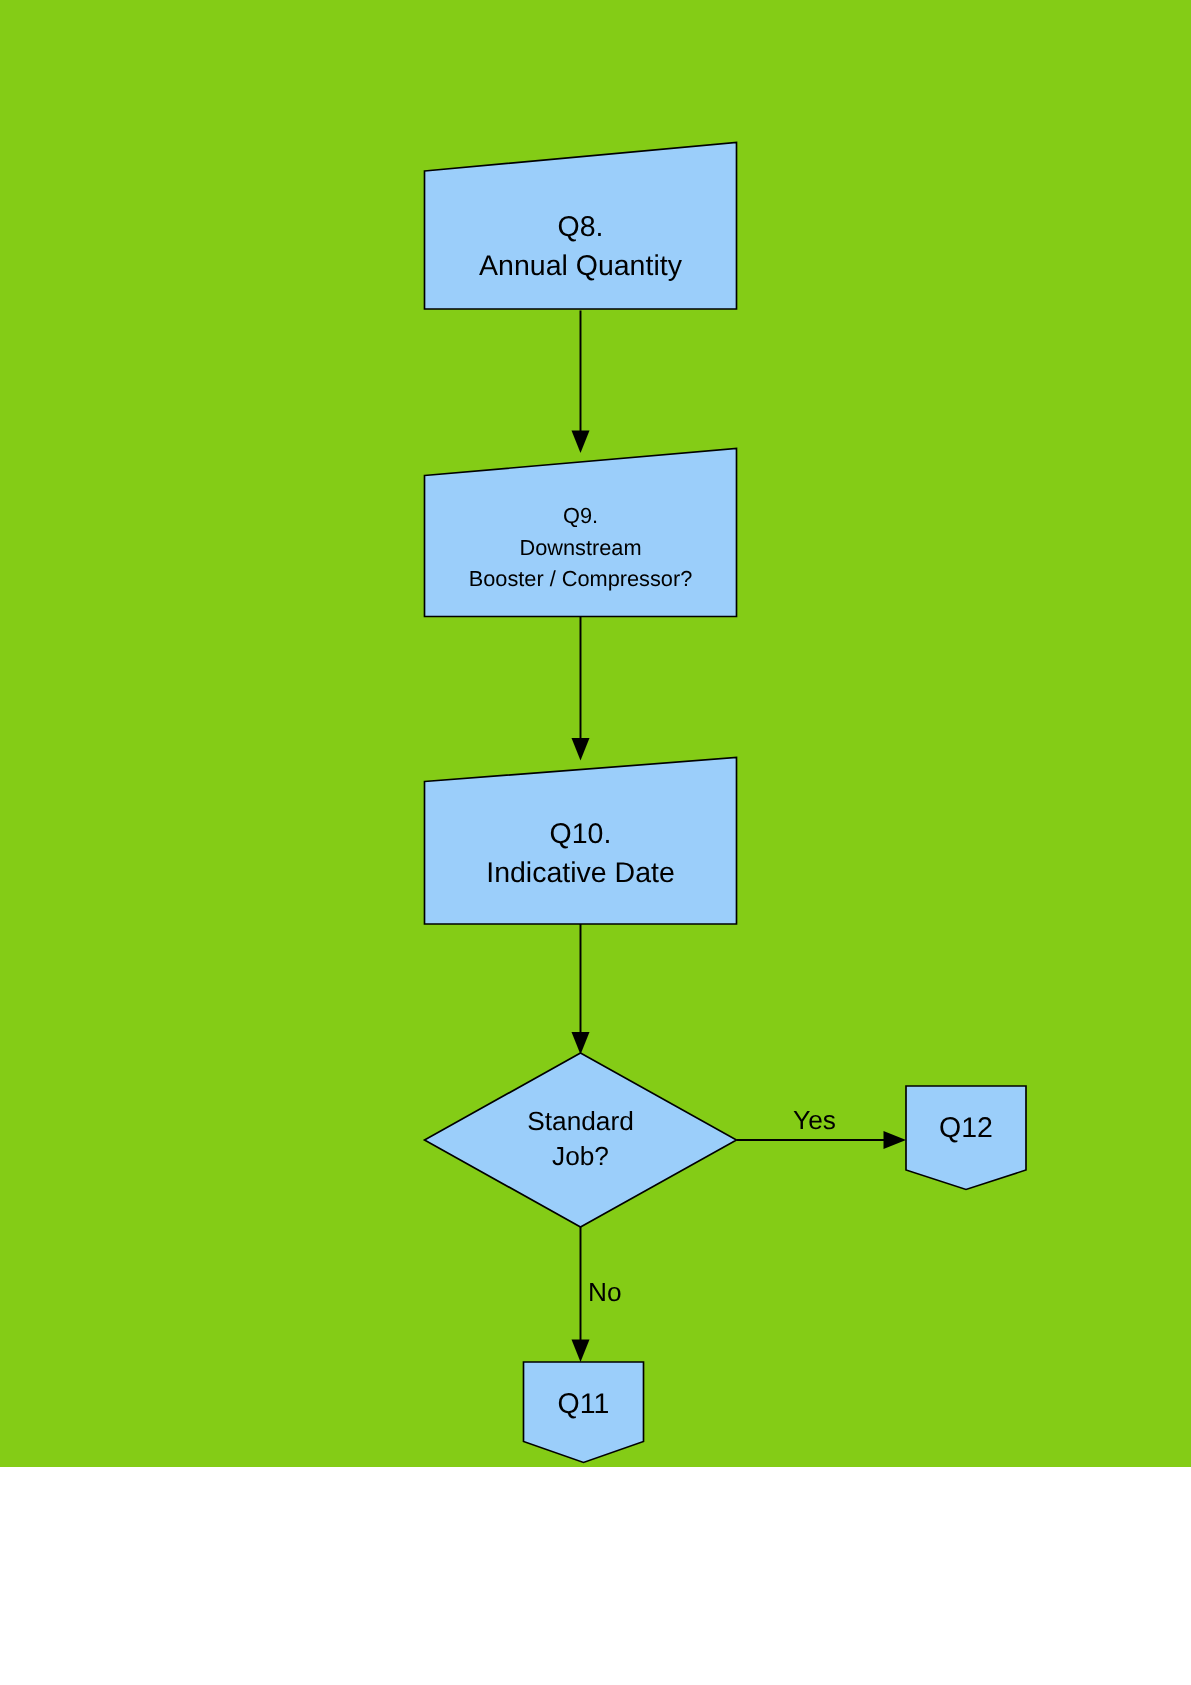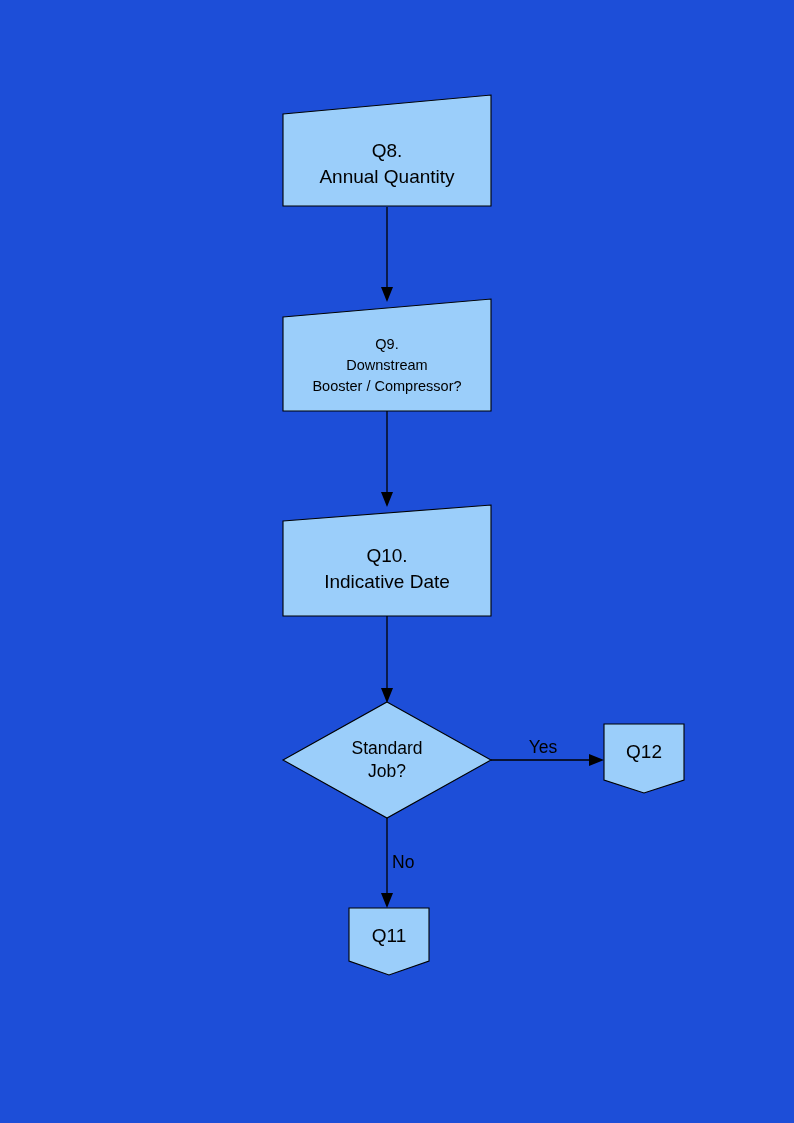--- a/index.html
+++ b/index.html
@@ -9,22 +9,22 @@
   }
   body {
     width: 794px;
     height: 1123px;
     font-family: "Liberation Sans", sans-serif;
     overflow: hidden;
   }
   #flowchart-canvas {
     position: relative;
     width: 794px;
-    height: 1123px;
-    background: #1d4ed8;
+    height: 978px;
+    background: #84cc16;
   }
   svg.chart-svg {
     position: absolute;
     top: 0;
     left: 0;
     width: 794px;
     height: 1123px;
     display: block;
   }
   .node-shape {

